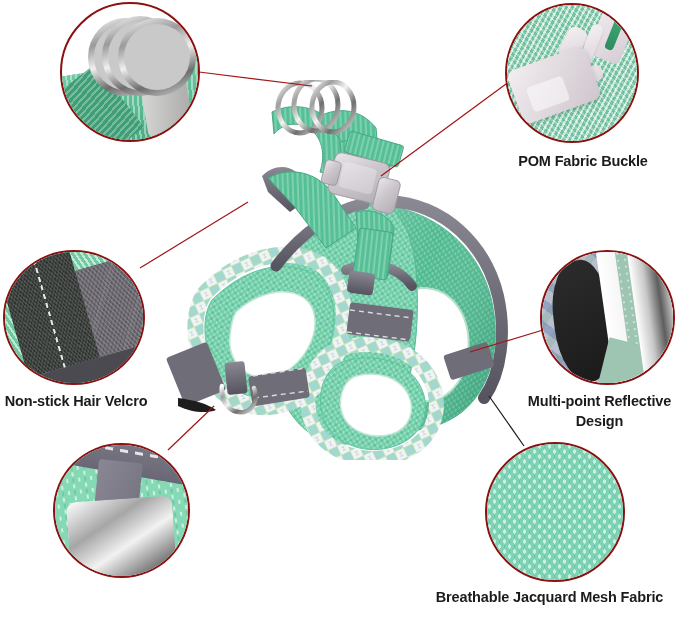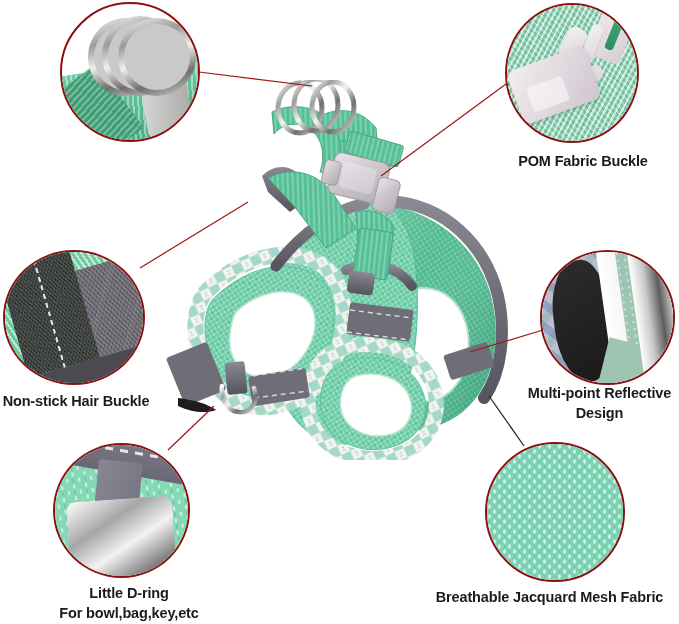--- a/index.html
+++ b/index.html
@@ -253,21 +253,21 @@
   }
 
   
   #product { position:absolute; left: 150px; top: 80px; width: 360px; height: 380px; }
   #product svg { width: 100%; height: 100%; display:block; }
 
   
   #l-oring   { left: 14px;  top: 156px; width: 232px; }
   #l-buckle  { left: 488px; top: 152px; width: 190px; }
   #l-velcro  { left: 0px;   top: 392px; width: 152px; }
-  #l-reflect { left: 520px; top: 384px; width: 159px; }
+  #l-reflect { left: 520px; top: 392px; width: 159px; }
   #l-dring   { left: 18px;  top: 584px; width: 222px; }
   #l-mesh    { left: 420px; top: 588px; width: 259px; }
 </style>
 </head>
 <body>
 
 <div id="stage">
 
   <div id="product">
     <svg viewBox="0 0 360 380" xmlns="http://www.w3.org/2000/svg" aria-hidden="true">
@@ -431,21 +431,21 @@
   <div class="callout-label" id="l-buckle">POM Fabric Buckle</div>
 
   <div class="callout-circle" id="c-velcro">
     <div class="velcro-green-a"></div>
     <div class="velcro-green-b"></div>
     <div class="velcro-grey"></div>
     <div class="velcro-dark"></div>
     <div class="velcro-stitch"></div>
     <div class="velcro-bot"></div>
   </div>
-  <div class="callout-label" id="l-velcro">Non-stick Hair Buckle</div>
+  <div class="callout-label" id="l-velcro">Non-stick Hair Velcro</div>
 
   <div class="callout-circle" id="c-reflect">
     <div class="refl-bg"></div>
     <div class="refl-argyle"></div>
     <div class="refl-black"></div>
     <div class="refl-white-band"></div>
     <div class="refl-green-panel"></div>
     <div class="refl-white2"></div>
     <div class="refl-green-bot"></div>
     <div class="refl-silver"></div>
@@ -453,21 +453,19 @@
   <div class="callout-label" id="l-reflect">Multi-point Reflective
 Design</div>
 
   <div class="callout-circle" id="c-dring">
     <div class="dring-mesh"></div>
     <div class="dring-strip"></div>
     <div class="dring-stitch"></div>
     <div class="dring-tab"></div>
     <div class="dring-metal"></div>
   </div>
-  <div class="callout-label" id="l-dring">Little D-ring
-For bowl,bag,key,etc</div>
 
   <div class="callout-circle" id="c-mesh">
     <div class="mesh-big"></div>
   </div>
   <div class="callout-label" id="l-mesh">Breathable Jacquard Mesh Fabric</div>
 
 </div>
 
 </body></html>

